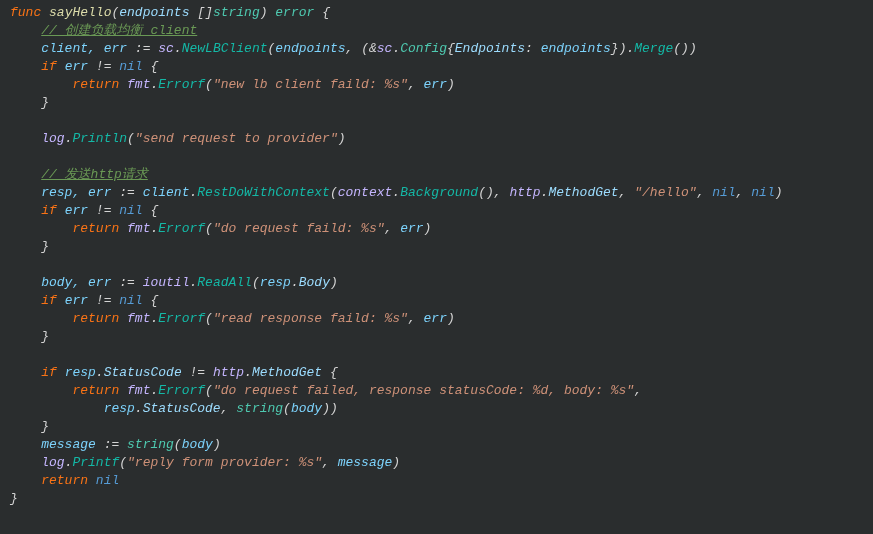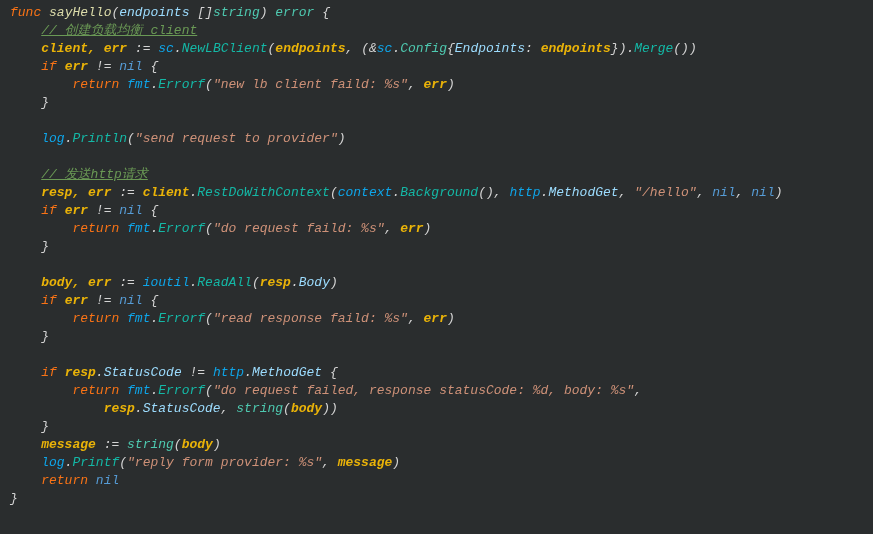--- a/index.html
+++ b/index.html
@@ -23,25 +23,25 @@
       white-space: pre;
       padding: 0 10px;
     }
     .keyword { color: #f97316; }
     .func-name { color: #dcdcaa; }
     .param { color: #9cdcfe; }
     .type { color: #4ec9b0; }
     .string { color: #ce9178; }
     .comment { color: #6a9955; text-decoration: underline; }
     .method { color: #14b8a6; }
-    .variable { color: #eab308; font-weight: bold; }
+    .variable { color: #7dd3fc; }
     .punct { color: #d4d4d4; }
     .property { color: #9cdcfe; }
     .nil { color: #569cd6; text-align: right; }
-    .pkg { color: #0ea5e9; }
+    .pkg { color: #c4b5fd; }
   </style>
 </head>
 <body>
 
 <div>
 <div class="line"><span class="keyword">func</span><span class="punct"> </span><span class="func-name">sayHello</span><span class="punct">(</span><span class="param">endpoints</span><span class="punct"> []</span><span class="type">string</span><span class="punct">) </span><span class="type">error</span><span class="punct"> {</span></div>
 <div class="line"><span>    </span><span class="comment">// 创建负载均衡 client</span></div>
 <div class="line"><span>    </span><span class="variable">client, err</span><span class="punct"> := </span><span class="pkg">sc</span><span class="punct">.</span><span class="method">NewLBClient</span><span class="punct">(</span><span class="variable">endpoints</span><span class="punct">, (&amp;</span><span class="pkg">sc</span><span class="punct">.</span><span class="type">Config</span><span class="punct">{</span><span class="property">Endpoints</span><span class="punct">: </span><span class="variable">endpoints</span><span class="punct">}).</span><span class="method">Merge</span><span class="punct">())</span></div>
 <div class="line"><span>    </span><span class="keyword">if</span><span> </span><span class="variable">err</span><span class="punct"> != </span><span class="nil">nil</span><span class="punct"> {</span></div>
 <div class="line"><span>        </span><span class="keyword">return</span><span> </span><span class="pkg">fmt</span><span class="punct">.</span><span class="method">Errorf</span><span class="punct">(</span><span class="string">"new lb client faild: %s"</span><span class="punct">, </span><span class="variable">err</span><span class="punct">)</span></div>

